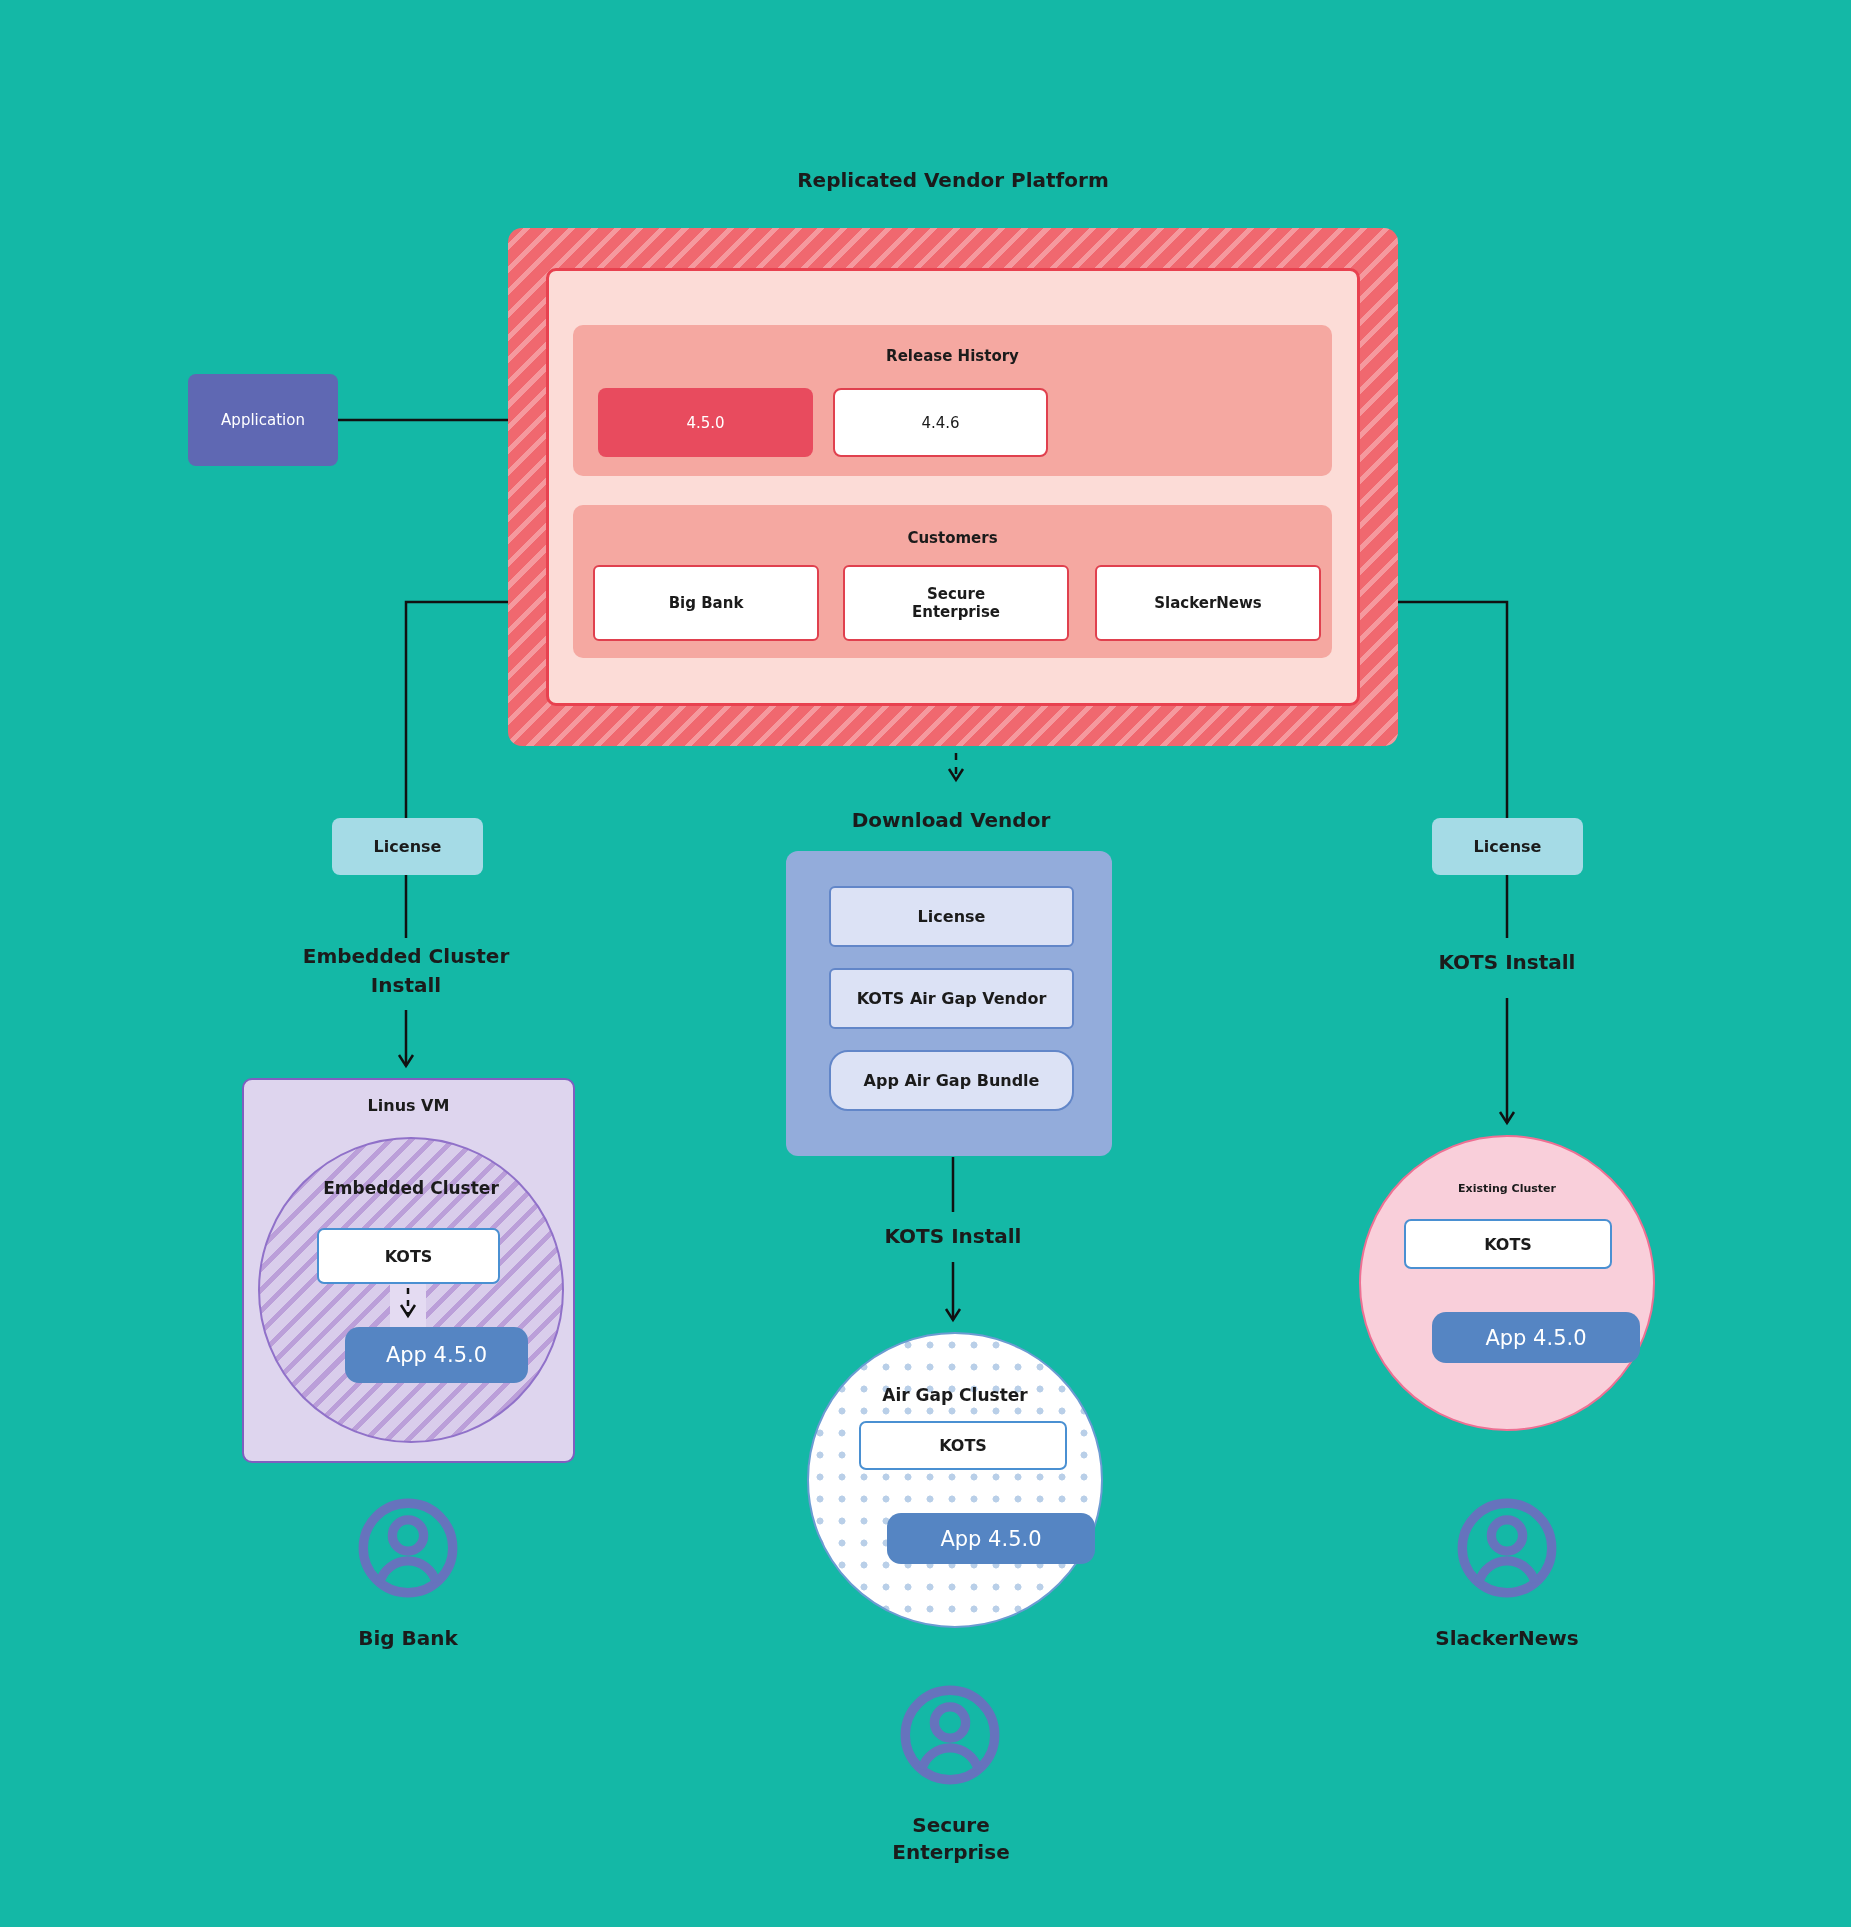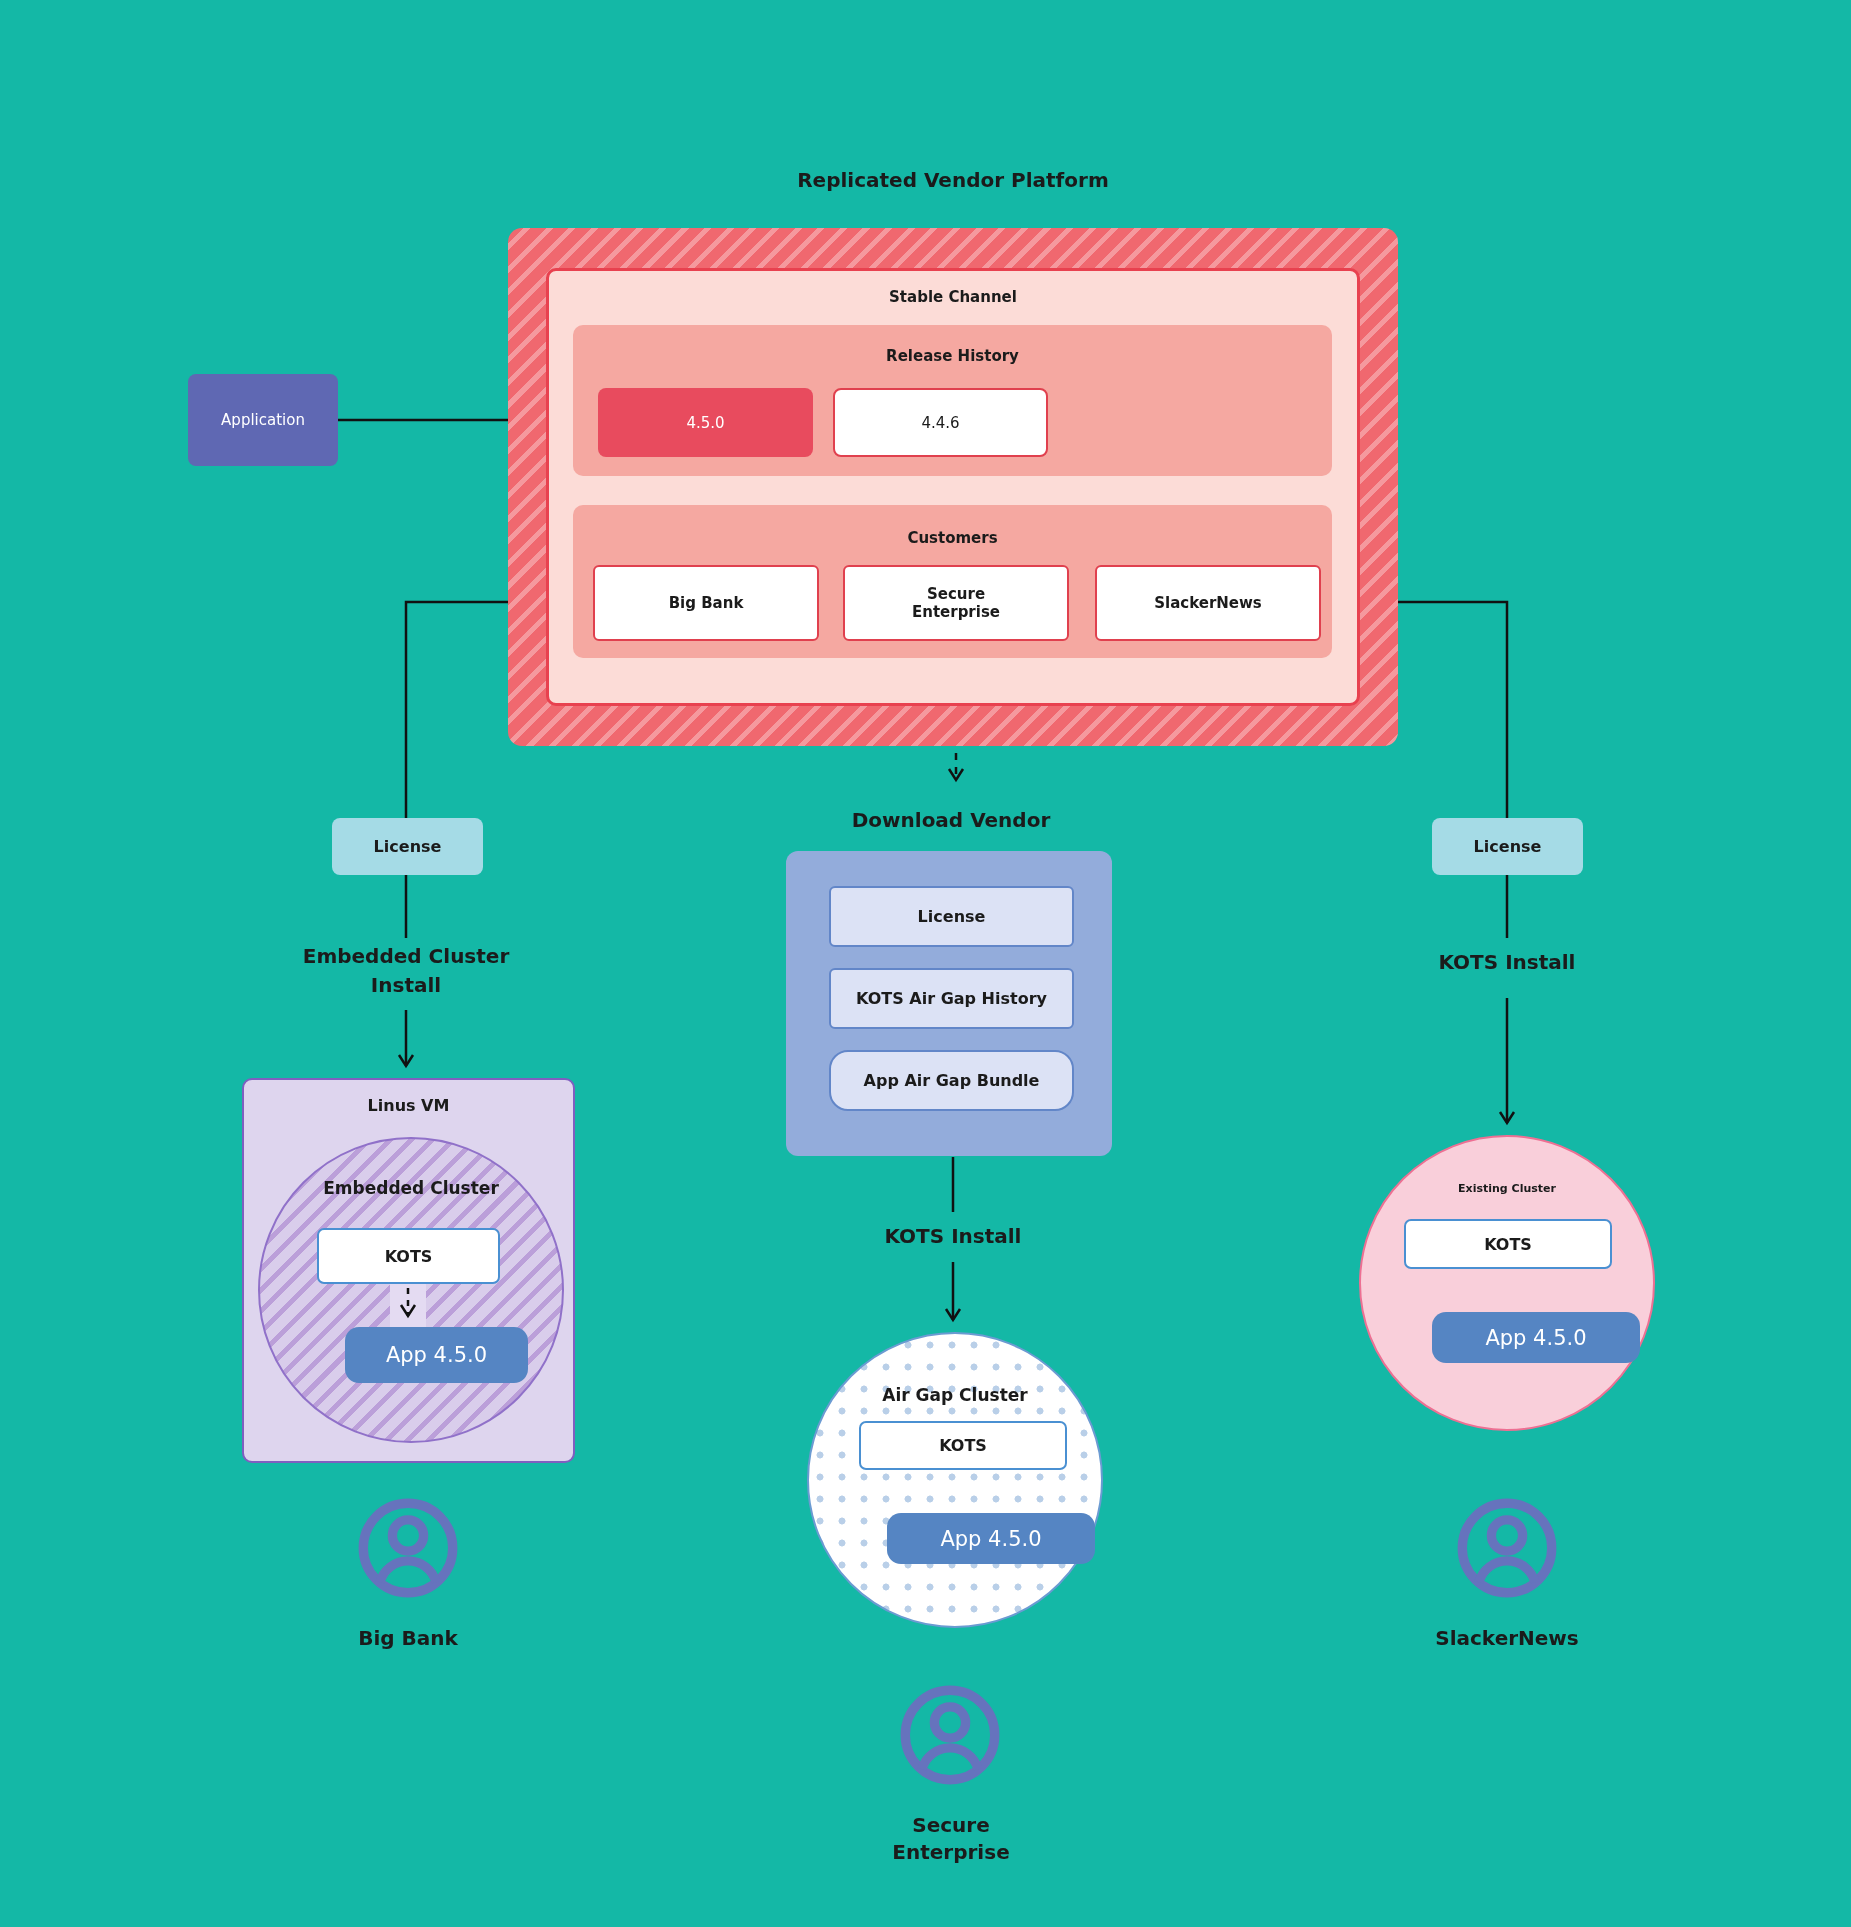--- a/index.html
+++ b/index.html
@@ -105,21 +105,20 @@
       <path d="M1315,602 L1507,602 L1507,818"></path>
       <path d="M1507,875 L1507,938"></path>
       <path d="M1507,998 L1507,1123" marker-end="url(#ah)"></path>
     </g>
   </svg>
 
   <div class="abs diagram-title">Replicated Vendor Platform</div>
 
   <div class="abs hatch-red"></div>
   <div class="abs stable"></div>
-  <div class="abs stable-lbl lbl">Stable Channel</div>
 
   <div class="abs panel release-panel"></div>
   <div class="abs release-lbl lbl">Release History</div>
   <div class="abs center rel-hot">
     <span>4.5.0</span>
   </div>
   <div class="abs center rel-old">
     <span>4.4.6</span>
   </div>
 
@@ -162,21 +161,21 @@
   <div class="abs center appbox app-left">
     <span>App 4.5.0</span>
   </div>
 
   <div class="abs portal-title">Download Vendor</div>
   <div class="abs portal"></div>
   <div class="abs center pitem p1">
     <span>License</span>
   </div>
   <div class="abs center pitem p2">
-    <span>KOTS Air Gap History</span>
+    <span>KOTS Air Gap Vendor</span>
   </div>
   <div class="abs center pitem p3">
     <span>App Air Gap Bundle</span>
   </div>
   <div class="abs install-lbl kots-install-mid">KOTS Install</div>
 
   <div class="abs airgap"></div>
   <div class="abs airgap-lbl lbl">Air Gap Cluster</div>
   <div class="abs center kotsbox kots-mid">
     <span>KOTS</span>

